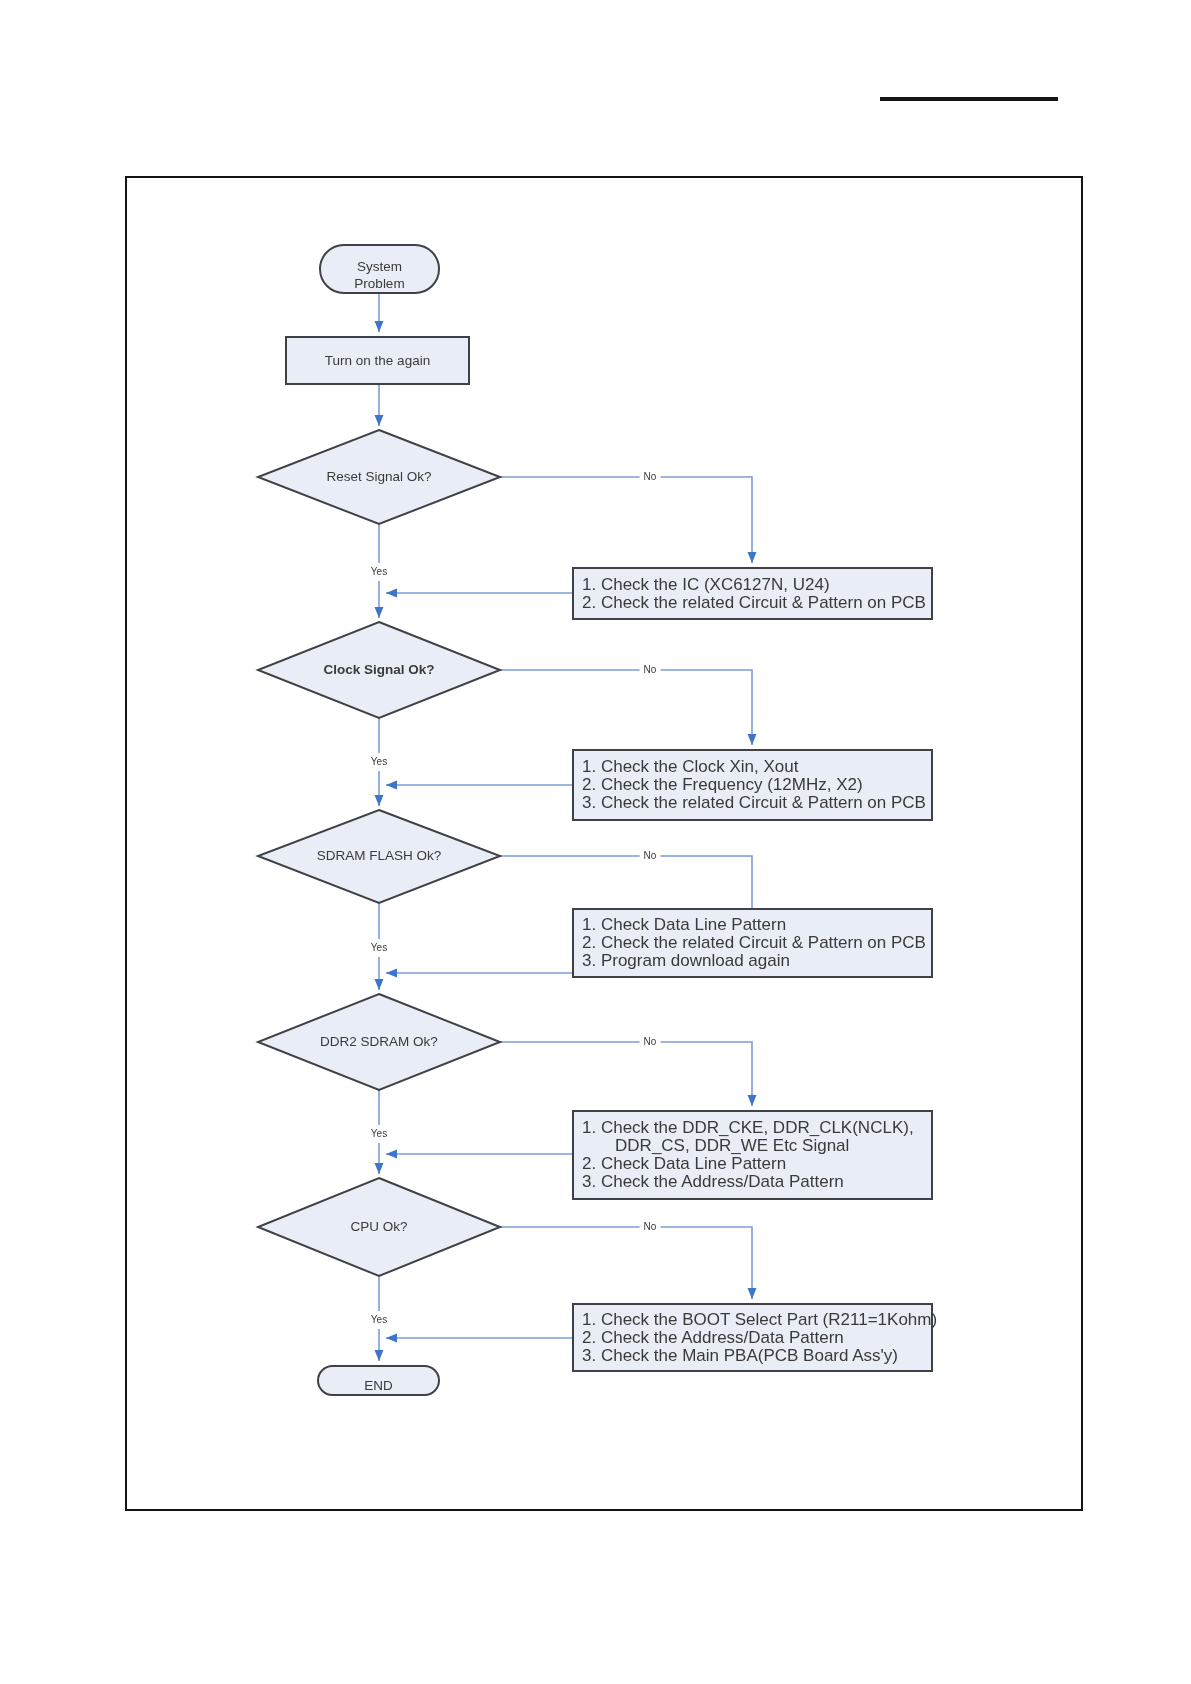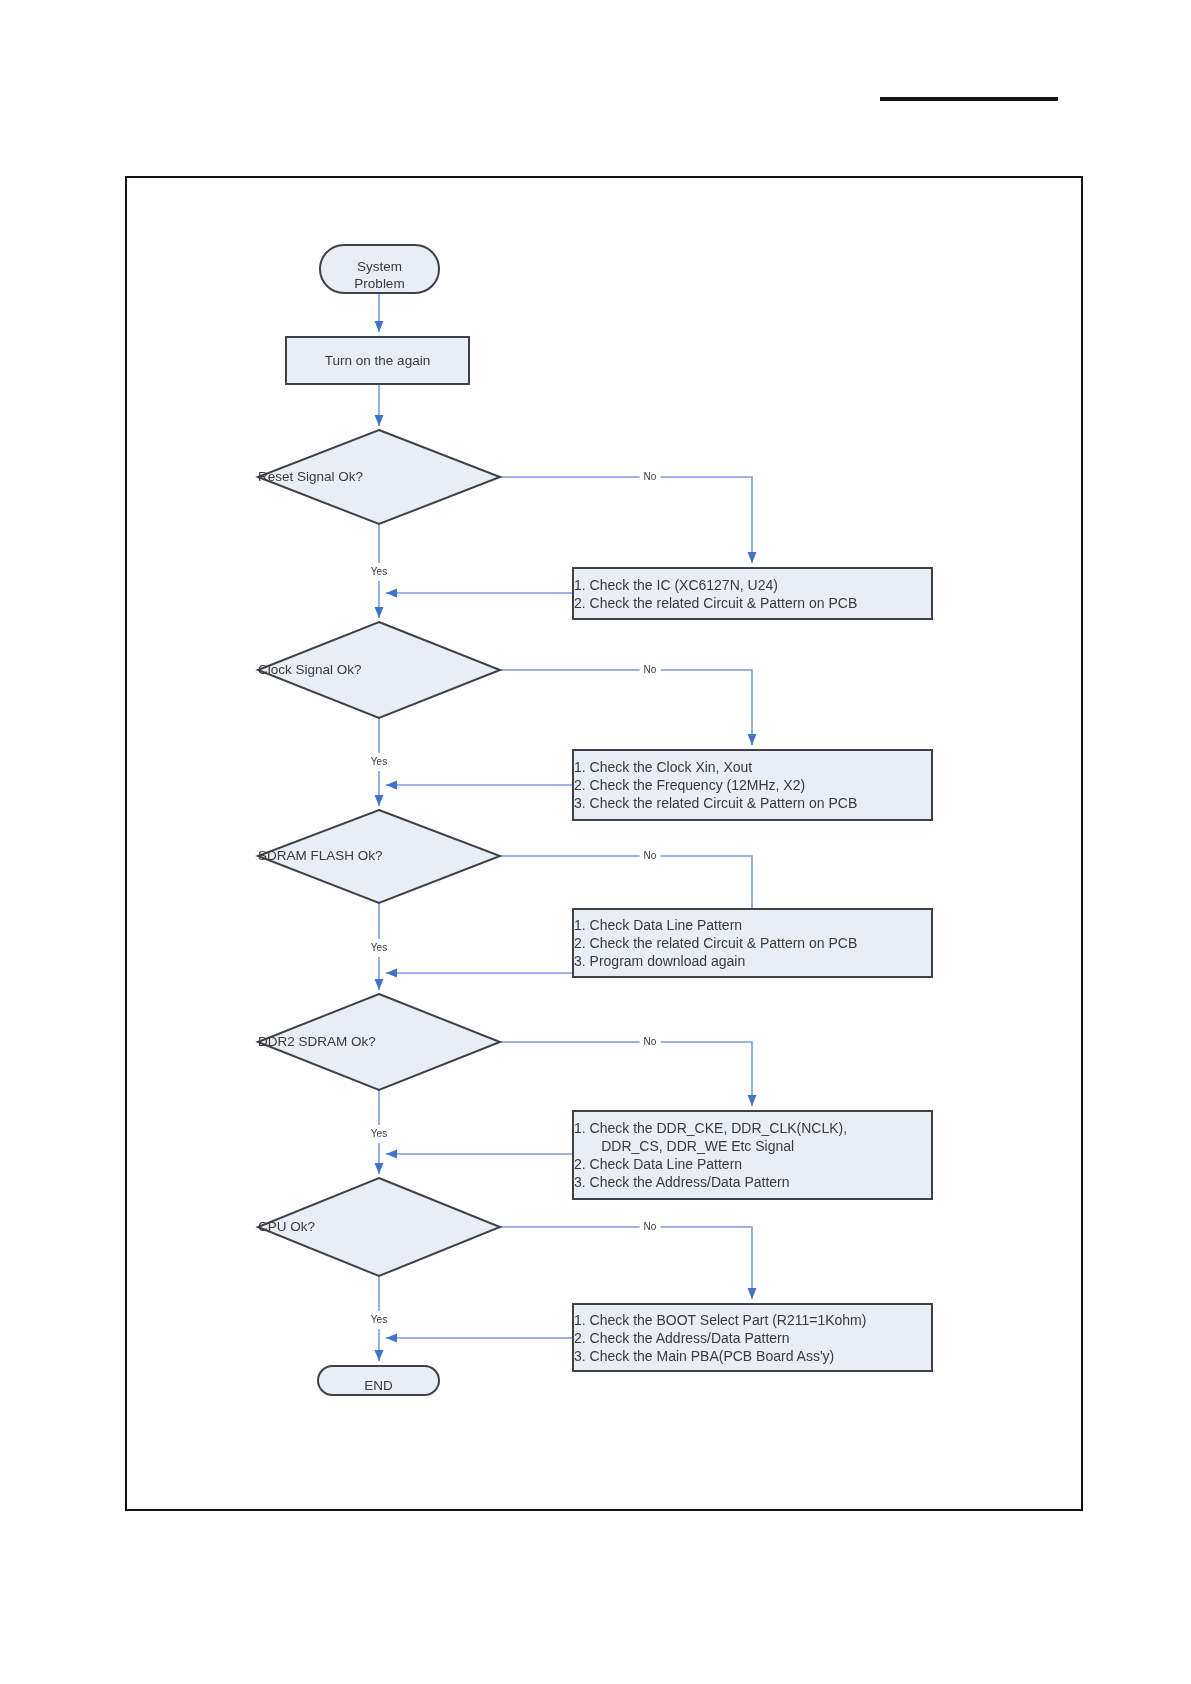--- a/index.html
+++ b/index.html
@@ -26,30 +26,30 @@
   svg.connectors .arrowhead{fill:var(--connector-arrow);stroke:none;}
   svg.connectors .diamond{fill:var(--shape-fill);stroke:var(--shape-border);stroke-width:2;}
   .shape{
     position:absolute;display:flex;align-items:center;justify-content:center;
     background:var(--shape-fill);border:2px solid var(--shape-border);
     font-size:13.5px;line-height:17px;text-align:center;
   }
   .stadium{border-radius:26px;align-items:flex-end;}
   .shape .lbl{white-space:pre;}
   .dlabel{
-    position:absolute;left:258px;width:242px;text-align:left;
+    position:absolute;left:258px;width:242px;text-align:center;
     font-size:13.5px;line-height:18px;
   }
   .action{
     position:absolute;left:572px;width:361px;
     display:flex;align-items:center;
     background:var(--shape-fill);border:2px solid var(--shape-border);
   }
   .action .lines{
-    white-space:pre;font-size:14px;line-height:18px;text-align:left;
+    white-space:pre;font-size:17px;line-height:18px;padding-left:8px;text-align:left;
   }
   .edge-label{
     position:absolute;transform:translateX(-50%);
     background:var(--page-bg);padding:0 4px;
     font-size:10px;line-height:18px;
   }
 </style>
 </head>
 <body>
 
@@ -94,21 +94,21 @@
 <div class="shape stadium" style="left:319px;top:244px;width:121px;height:50px;">
   <span class="lbl">System
 Problem</span>
 </div>
 
 <div class="shape" style="left:285px;top:336px;width:185px;height:49px;">
   <span class="lbl">Turn on the again</span>
 </div>
 
 <div class="dlabel" style="top:468px;">Reset Signal Ok?</div>
-<div class="dlabel" style="top:661px;">Clock Signal Ok?</div>
+<div class="dlabel" style="top:661px;font-weight:bold;">Clock Signal Ok?</div>
 <div class="dlabel" style="top:847px;">SDRAM FLASH Ok?</div>
 <div class="dlabel" style="top:1033px;">DDR2 SDRAM Ok?</div>
 <div class="dlabel" style="top:1218px;">CPU Ok?</div>
 
 <span class="edge-label" style="left:650px;top:468px;">No</span>
 <span class="edge-label" style="left:650px;top:661px;">No</span>
 <span class="edge-label" style="left:650px;top:847px;">No</span>
 <span class="edge-label" style="left:650px;top:1033px;">No</span>
 <span class="edge-label" style="left:650px;top:1218px;">No</span>
 

